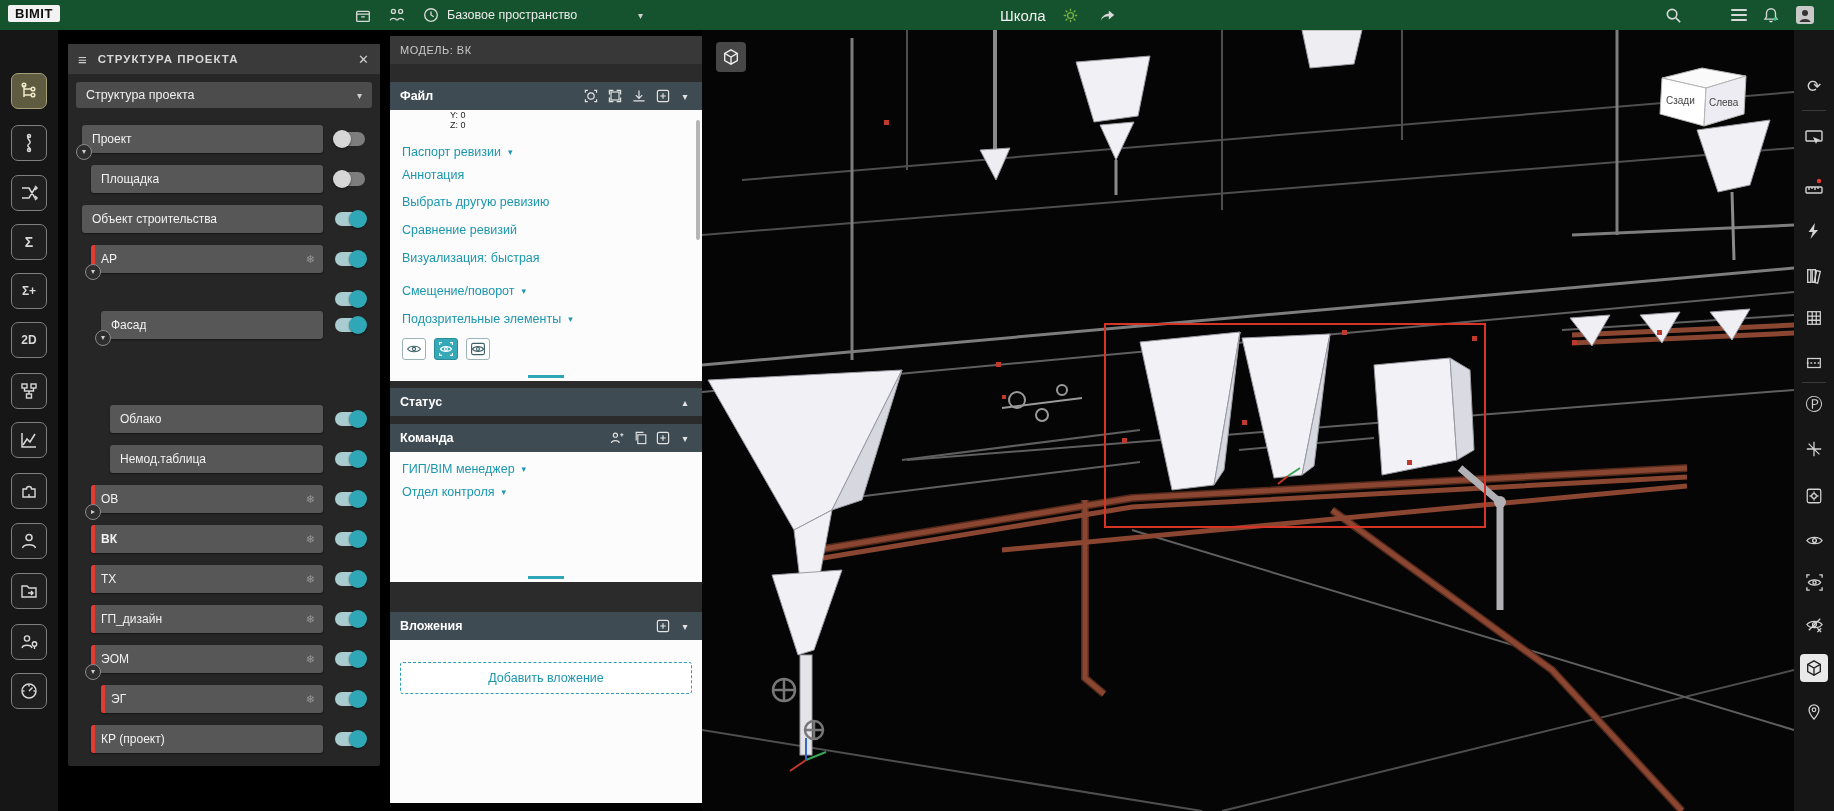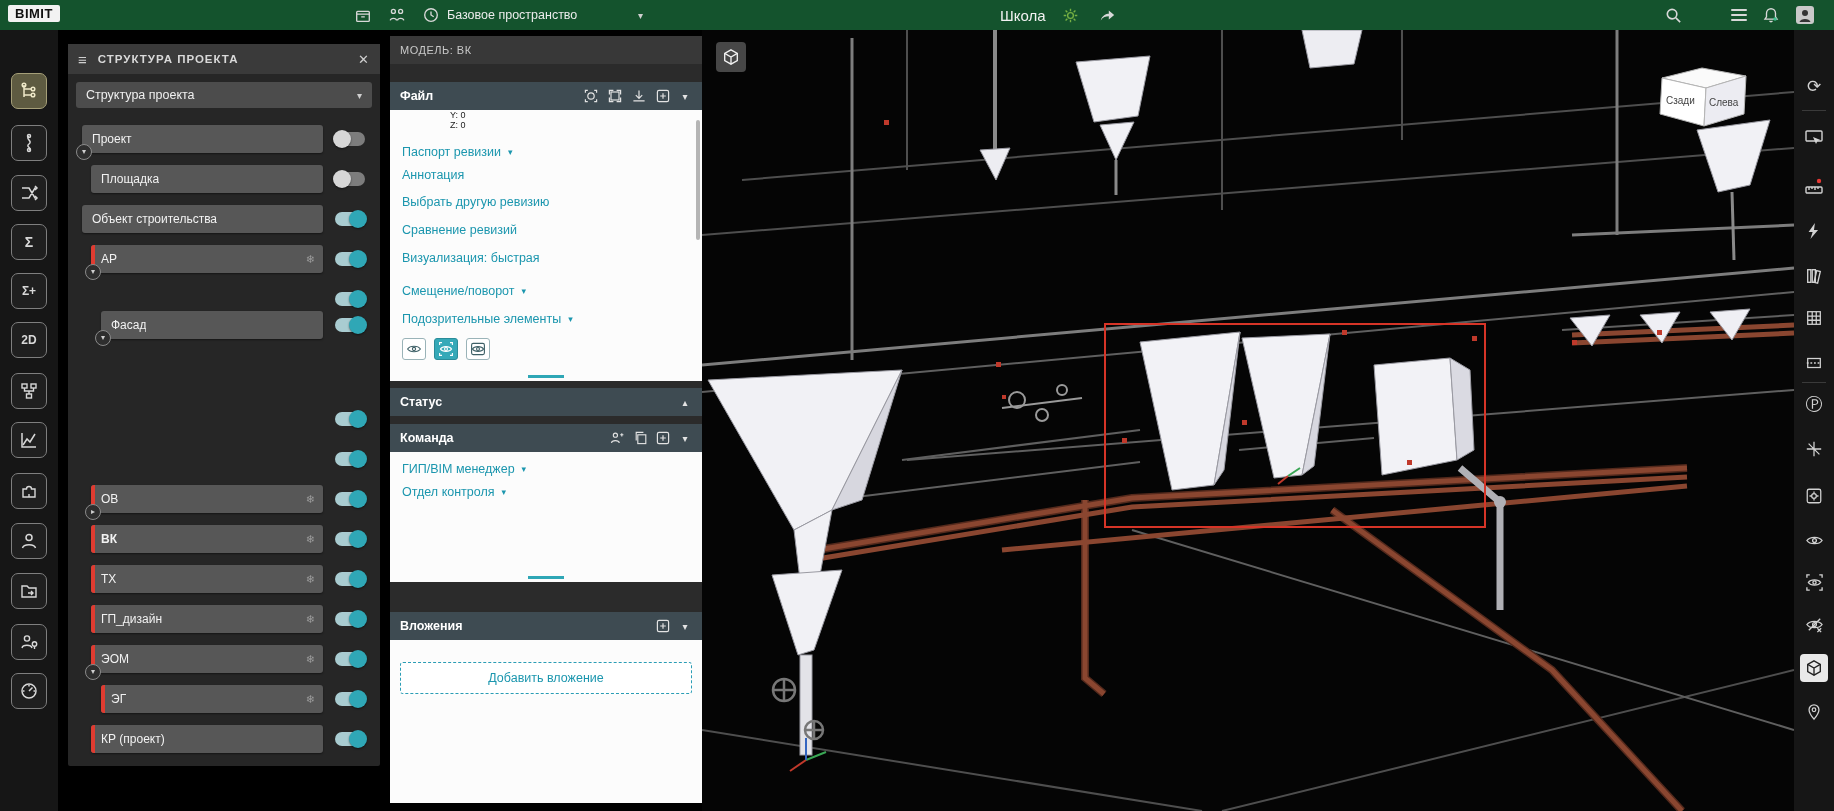--- a/index.html
+++ b/index.html
@@ -440,25 +440,31 @@
   <div class="trow" style="top:267px">
     <div class="pill" style="left:33px;width:222px">
       <span class="plabel">Фасад</span>
       <span class="exp">▾</span>
     </div>
     <div class="toggle" style="left:267px">
         <i></i>
       </div>
   </div>
   <div class="trow" style="top:361px">
+    <div class="pill" style="left:42px;width:213px">
+      <span class="plabel">Облако</span>
+    </div>
     <div class="toggle" style="left:267px">
         <i></i>
       </div>
   </div>
   <div class="trow" style="top:401px">
+    <div class="pill" style="left:42px;width:213px">
+      <span class="plabel">Немод.таблица</span>
+    </div>
     <div class="toggle" style="left:267px">
         <i></i>
       </div>
   </div>
   <div class="trow" style="top:441px">
     <div class="pill red" style="left:23px;width:232px">
       <span class="plabel">ОВ</span>
       <span class="snow">❄</span>
       <span class="exp">▸</span>
     </div>

